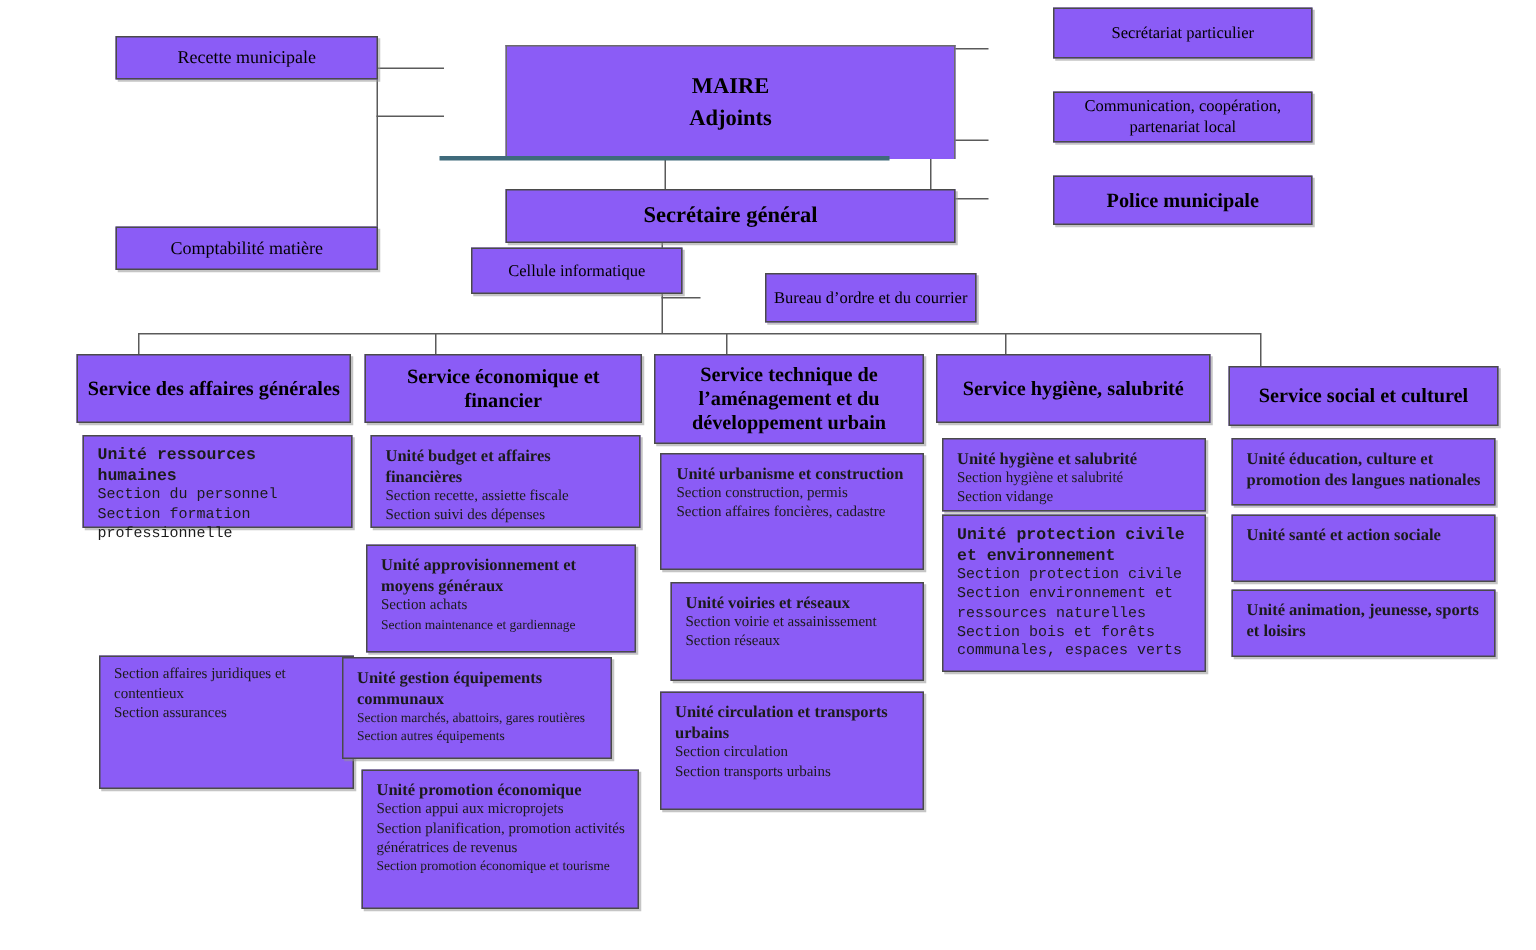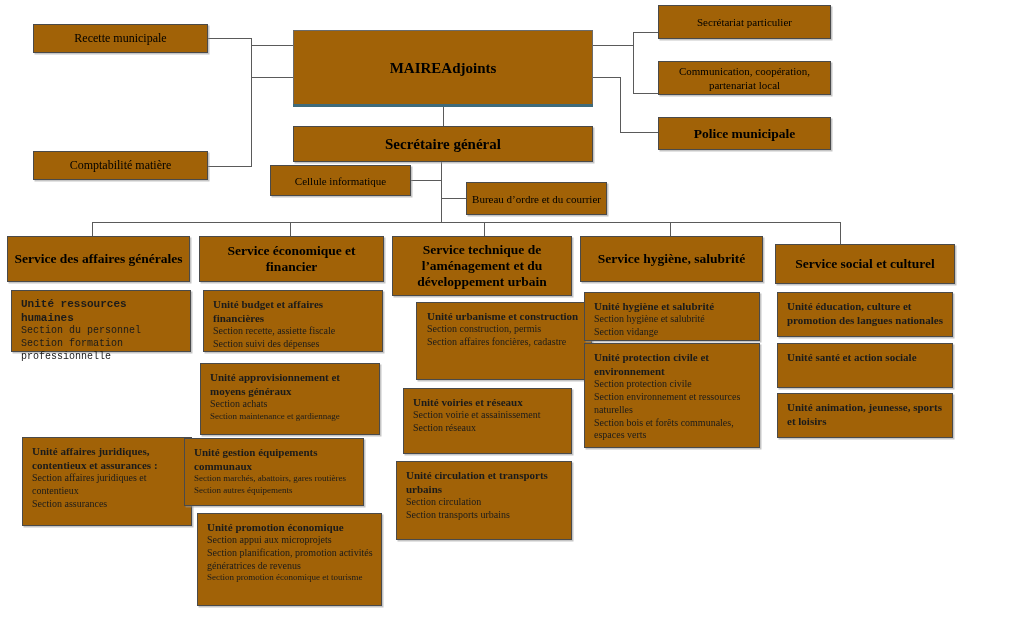--- a/index.html
+++ b/index.html
@@ -11,23 +11,24 @@
     position: relative;
     width: 1024px;
     height: 633px;
     background: #ffffff;
     font-family: "Liberation Serif", "DejaVu Serif", serif;
     overflow: hidden;
   }
   .box {
     position: absolute;
     box-sizing: border-box;
-    background: #a16207;
+    background: #8b5cf6;
     border: 1px solid #4a4a4a;
     box-shadow: 1.5px 1.5px 0 0 rgba(150,150,150,0.55);
+    margin-left: 44px;
   }
   .box-center {
     display: flex;
     align-items: center;
     justify-content: center;
     text-align: center;
   }
   .ttl-bold {
     font-weight: bold;
   }
@@ -45,20 +46,21 @@
     box-shadow: none;
   }
   .maire-rule {
     position: absolute;
     background: #3f6b7b;
   }
   .maire-inner {
     position: absolute;
     inset: 0;
     display: flex;
+    flex-direction: column;
     align-items: center;
     justify-content: center;
     line-height: 1.35;
     font-family: Liberation Serif, serif;
   }
 
   
   .unit {
     padding: 6px 7px 4px 9px;
     line-height: 1.28;
@@ -179,21 +181,20 @@
   </div>
 
   <div class="box unit sz-10" style="left:11px; top:290px; width:180px; height:62px;font-family:Liberation Mono, monospace;">
     <span class="u-title sz-11">Unité ressources humaines</span>
     <span class="u-line">Section du personnel</span>
     <span class="u-line">Section formation professionnelle</span>
   </div>
 
 
   <div class="box unit sz-10" style="left:22px; top:437px; width:170px; height:89px;">
-    <span class="u-title sz-11">Unité affaires juridiques, contentieux et assurances :</span>
     <span class="u-line">Section affaires juridiques et contentieux</span>
     <span class="u-line">Section assurances</span>
   </div>
 
 
   <div class="box unit sz-10" style="left:203px; top:290px; width:180px; height:62px;">
     <span class="u-title sz-11">Unité budget et affaires financières</span>
     <span class="u-line">Section recette, assiette fiscale</span>
     <span class="u-line">Section suivi des dépenses</span>
   </div>
@@ -210,21 +211,21 @@
     <span class="u-line">Section autres équipements</span>
   </div>
 
   <div class="box unit sz-10" style="left:197px; top:513px; width:185px; height:93px;">
     <span class="u-title sz-11">Unité promotion économique</span>
     <span class="u-line">Section appui aux microprojets</span>
     <span class="u-line">Section planification, promotion activités génératrices de revenus</span>
     <span class="u-line sz-9">Section promotion économique et tourisme</span>
   </div>
 
-  <div class="box unit sz-10" style="left:416px; top:302px; width:176px; height:78px;padding-left:10px;">
+  <div class="box unit sz-10" style="left:396px; top:302px; width:176px; height:78px;padding-left:10px;">
     <span class="u-title sz-11">Unité urbanisme et construction</span>
     <span class="u-line">Section construction, permis</span>
     <span class="u-line">Section affaires foncières, cadastre</span>
   </div>
 
   <div class="box unit sz-10" style="left:403px; top:388px; width:169px; height:66px;">
     <span class="u-title sz-11">Unité voiries et réseaux</span>
     <span class="u-line">Section voirie et assainissement</span>
     <span class="u-line">Section réseaux</span>
   </div>
@@ -234,21 +235,21 @@
     <span class="u-line">Section circulation</span>
     <span class="u-line">Section transports urbains</span>
   </div>
 
   <div class="box unit sz-10" style="left:584px; top:292px; width:176px; height:49px;">
     <span class="u-title sz-11">Unité hygiène et salubrité</span>
     <span class="u-line">Section hygiène et salubrité</span>
     <span class="u-line">Section vidange</span>
   </div>
 
-  <div class="box unit sz-10" style="left:584px; top:343px; width:176px; height:105px;">
+  <div class="box unit sz-10" style="left:584px; top:343px; width:176px; height:105px;font-family:Liberation Mono, monospace;">
     <span class="u-title sz-11">Unité protection civile et environnement</span>
     <span class="u-line">Section protection civile</span>
     <span class="u-line">Section environnement et ressources naturelles</span>
     <span class="u-line">Section bois et forêts communales, espaces verts</span>
   </div>
 
   <div class="box unit sz-10" style="left:777px; top:292px; width:176px; height:45px;">
     <span class="u-title sz-11">Unité éducation, culture et promotion des langues nationales</span>
   </div>
 

